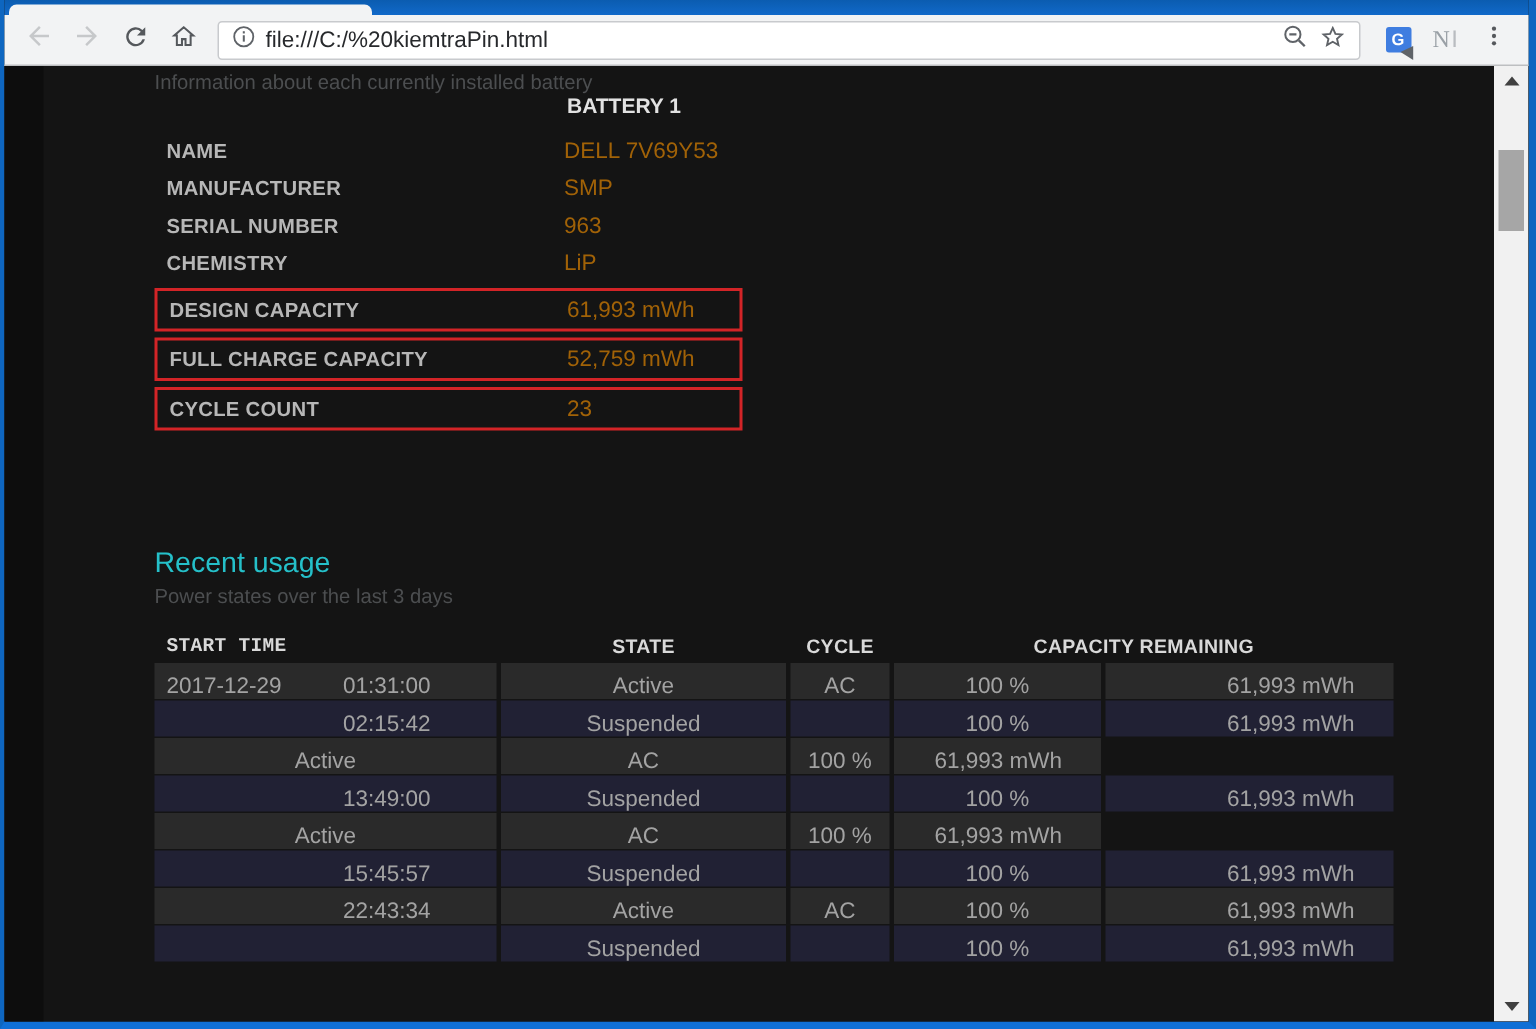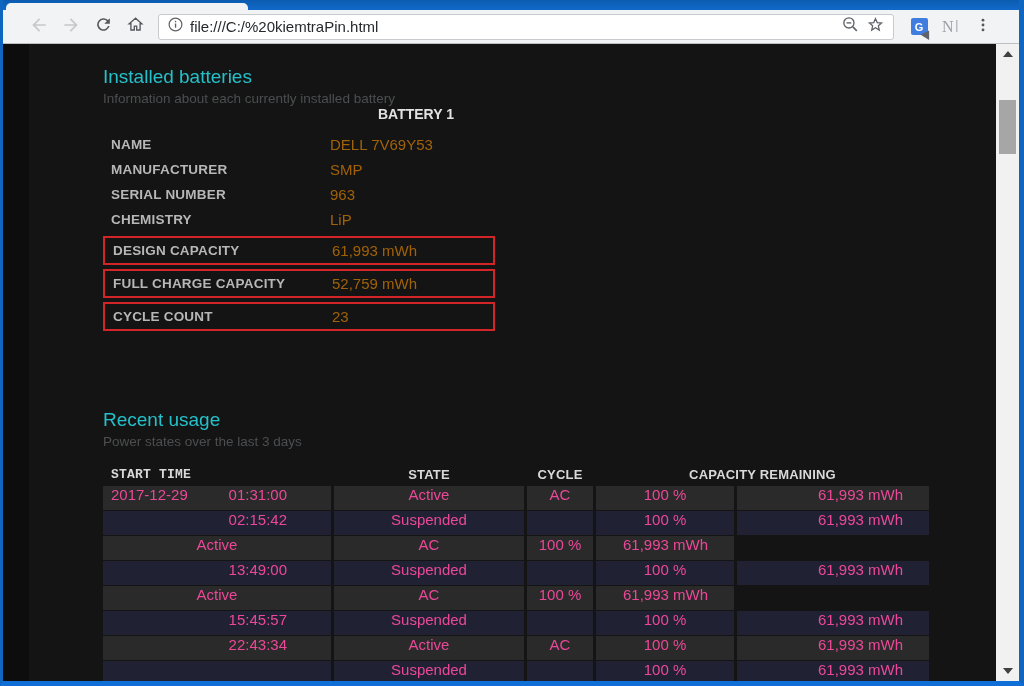--- a/index.html
+++ b/index.html
@@ -8,21 +8,21 @@
 
   .window { position:relative; width:1024px; height:686px;
             border-left:3px solid #0e66c0; border-right:5px solid #0e66c0; border-bottom:5px solid #0f6fd6;
             background:#141414; }
 
   
   .tabstrip { position:relative; height:10px; background:linear-gradient(#0b5cb0,#1169c9); }
   .tab-active { position:absolute; left:3px; top:3px; width:242px; height:7px; background:#f2f3f4; border-radius:5px 5px 0 0; }
 
   
-  .toolbar { height:34px; background:#f2f3f4; display:flex; align-items:center; padding:0 21px; gap:2px; border-bottom:1px solid #bdbfc1; }
+  .toolbar { height:34px; background:#f2f3f4; display:flex; align-items:center; padding:0 8px; gap:2px; border-bottom:1px solid #bdbfc1; }
   .tb-btn { width:30px; height:28px; display:flex; align-items:center; justify-content:center; flex:0 0 auto; }
   .omnibox { flex:1; height:26px; margin:0 8px 0 6px; background:#fff; border:1px solid #c8cacd; border-radius:3px;
              display:flex; align-items:center; padding:0 8px; gap:6px; min-width:0; }
   .url-text { font-size:15px; color:#27292c; white-space:nowrap; overflow:hidden; flex:1; }
   .ext-letter-g { width:17px; height:17px; background:#3f7de0; border-radius:2px; color:#fff; font-size:11px; font-weight:bold;
                   display:flex; align-items:center; justify-content:center; position:relative; }
   .ext-letter-g:after { content:""; position:absolute; right:-4px; bottom:-3px; width:0; height:0;
                   border-left:5px solid transparent; border-right:5px solid transparent; border-bottom:8px solid #5f6368; transform:rotate(32deg); }
   .ext-n { font-family:"Liberation Serif", serif; font-size:16px; color:#9aa0a6; letter-spacing:1px; }
   .ext-n .ibeam { font-family:"Liberation Sans", sans-serif; color:#b9bcc0; }
@@ -34,34 +34,34 @@
 
   .sec-title { margin-top:22px; font-size:19px; color:#25c0c9; font-weight:normal; }
   .sec-sub { margin-top:3px; font-size:13.5px; color:#4c4e50; }
 
   
   .battery-col-header { margin-top:0; padding-left:275px; font-size:14px; font-weight:bold; color:#e2e2e2; height:22px; }
   .info-rows { margin-top:4px; }
   .info-row-wrap { width:392px; }
   .info-row-wrap.boxed { border:2px solid #d32427; margin:4px 0; }
   .info-row { display:flex; height:25px; align-items:center; padding-left:8px; }
-  .info-label { width:219px; font-size:13.5px; font-weight:bold; color:#b7b7b7; letter-spacing:.2px; }
+  .info-label { width:265px; font-size:13.5px; font-weight:bold; color:#b7b7b7; letter-spacing:.2px; }
   .info-value { font-size:15px; color:#a16207; }
 
   .usage-gap { height:52px; }
 
   
   .usage-table { margin-top:14px; width:830px; }
   .u-grid { display:grid; grid-template-columns:228px 190px 66px 138px 192px; column-gap:3px; }
   .u-head { display:grid; grid-template-columns:228px 190px 66px 333px; column-gap:3px; height:22px; align-items:center; }
   .u-head > div { font-size:13px; font-weight:bold; color:#d9d9d9; letter-spacing:.2px; }
   .uh-start { padding-left:8px;font-family:Liberation Mono, monospace; }
   .uh-center { text-align:center; }
   .usage-row { margin-top:1px; height:24px; }
-  .usage-row > div { display:flex; align-items:flex-start; font-size:15px; color:#ec4899; }
+  .usage-row > div { display:flex; align-items:flex-end; font-size:15px; color:#a3a3a3; }
   .usage-row.r-active > div { background:#2a2a2a; }
   .usage-row.r-susp  > div { background:#212134; }
   .c-start { padding-left:8px; }
   .c-date { display:inline-block; width:112px; }
   .c-time { display:inline-block; width:64px; text-align:right; }
   .c-center { justify-content:center; }
   .c-right { justify-content:flex-end; padding-right:26px; }
 
   
   .scrollbar { position:absolute; right:0; top:0; bottom:0; width:23px; background:#f1f1f1; z-index:5; }
@@ -146,21 +146,20 @@
             <circle cx="12" cy="12" r="1.9" fill="#55585c"></circle>
             <circle cx="12" cy="18.5" r="1.9" fill="#55585c"></circle>
         </svg>
       </span>
     </div>
   </div>
 
   <div class="content">
     <div class="report">
 
-      <h2 class="sec-title">Installed batteries</h2>
       <div class="sec-sub">Information about each currently installed battery</div>
 
       <div class="battery-col-header">BATTERY 1</div>
 
       <div class="info-rows">
   <div class="info-row-wrap">
     <div class="info-row">
       <span class="info-label">NAME</span>
       <span class="info-value">DELL 7V69Y53</span>
     </div>

